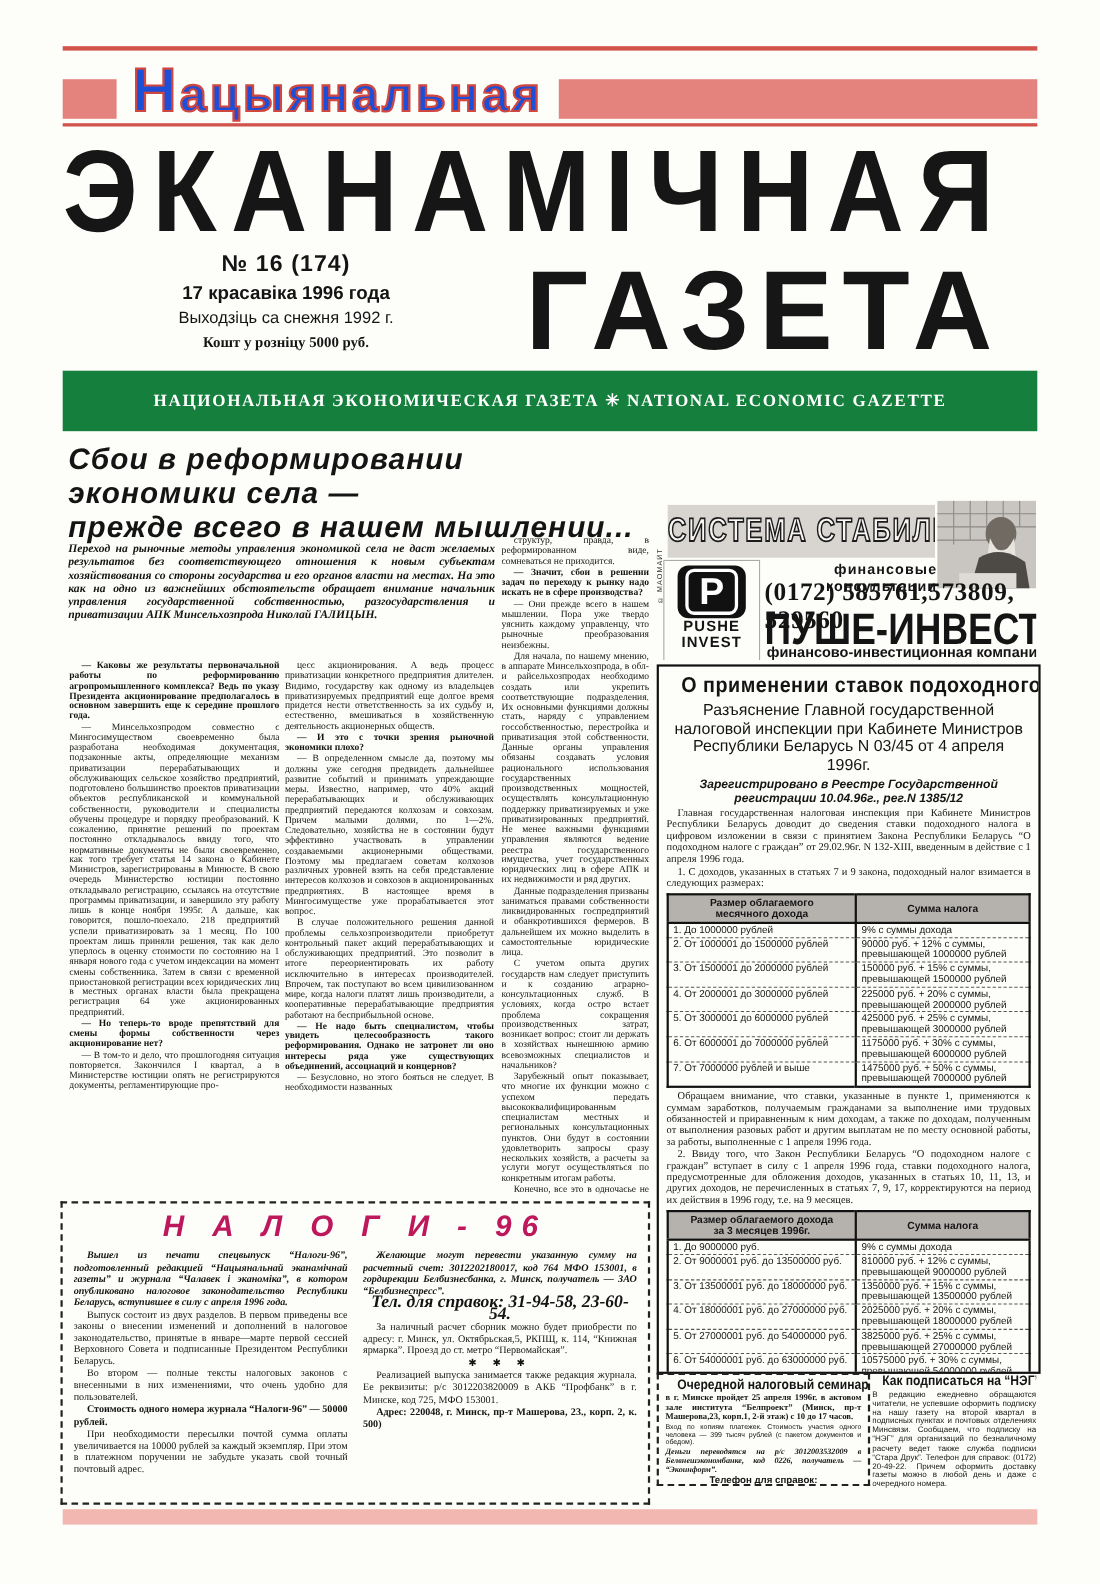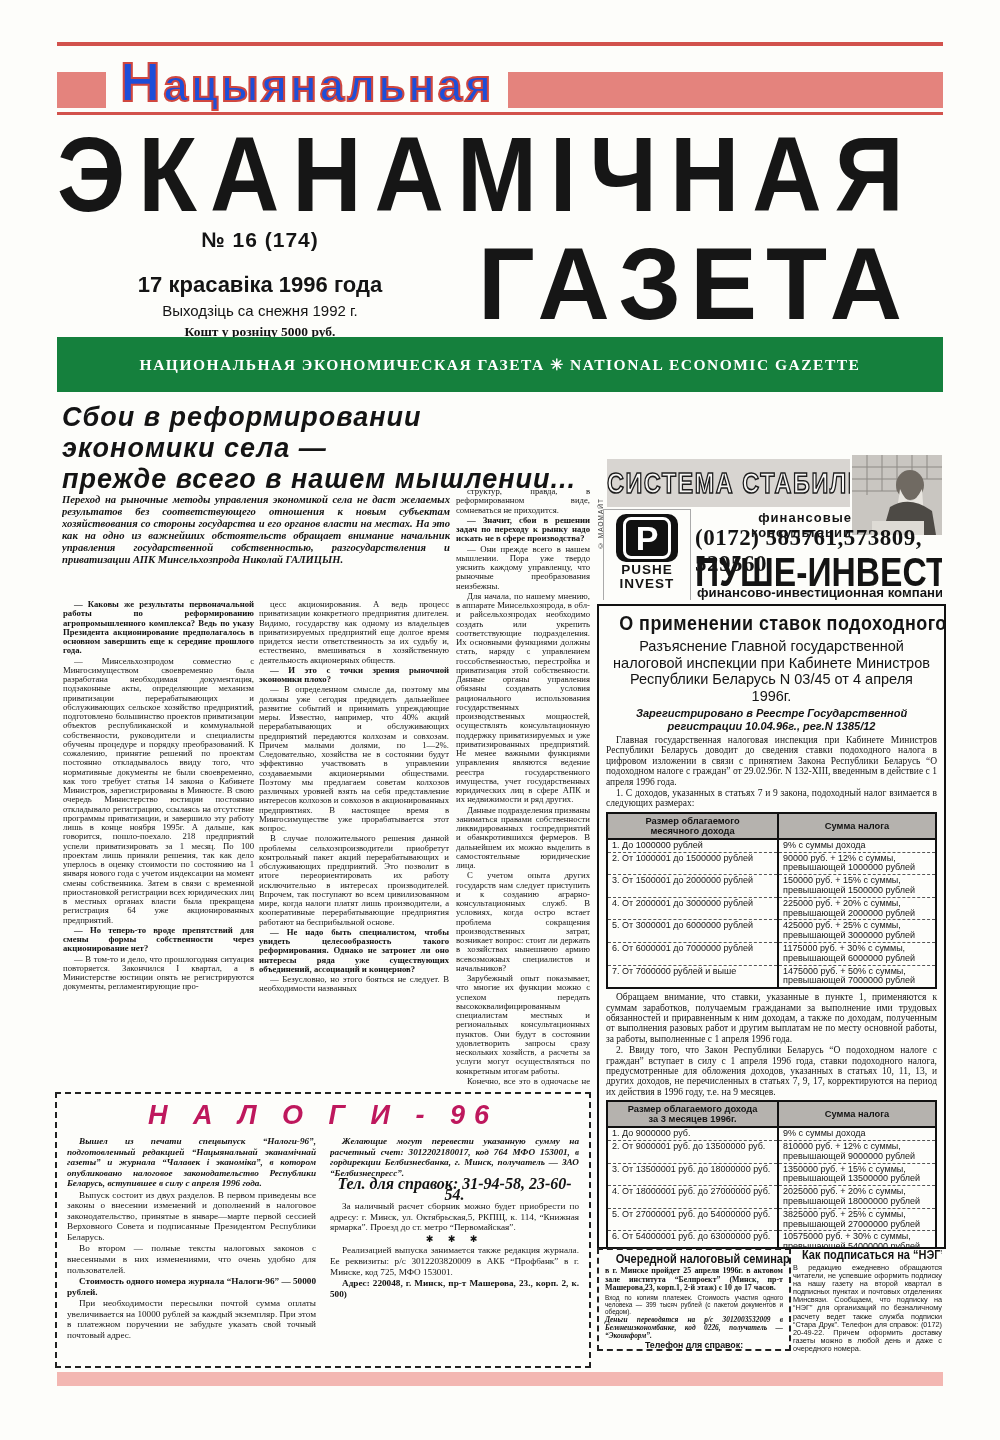--- a/index.html
+++ b/index.html
@@ -11,21 +11,21 @@
   .rule-red{background:#d2524c;}
   .band{background:#e4837d;}
   .script-wrap{background:#fdfdfa;padding:0 14px;}
   .script-title{font-family:"Liberation Sans",sans-serif;font-weight:bold;font-size:44px;line-height:52px;
       color:#1d4ed8;-webkit-text-stroke:2px #d0473f;letter-spacing:3px;white-space:nowrap;}
   .script-title::first-letter{font-size:56px;}
   .big-title{font-family:"Liberation Sans",sans-serif;font-weight:bold;color:#161616;
       white-space:nowrap;line-height:1;transform-origin:left top;}
   .issue{text-align:center;font-family:"Liberation Sans",sans-serif;}
   .issue .l1{font-size:21px;font-weight:bold;letter-spacing:1px;}
-  .issue .l2{font-size:22px;font-weight:bold;margin-top:20px;}
+  .issue .l2{font-size:17px;font-weight:bold;margin-top:5px;}
   .issue .l3{font-size:15px;margin-top:4px;}
   .issue .l4{font-family:"Liberation Serif",serif;font-weight:bold;font-size:13.5px;margin-top:5px;}
   .banner{background:#15803d;color:#fff;font-family:"Liberation Serif",serif;font-weight:bold;
       font-size:15.5px;letter-spacing:1.5px;text-align:center;line-height:55px;white-space:nowrap;}
 
   
   .headline{font-family:"Liberation Sans",sans-serif;font-style:italic;font-weight:bold;
       font-size:27px;line-height:31px;letter-spacing:1px;white-space:nowrap;}
   .lead{font-style:italic;font-weight:bold;font-size:10.6px;line-height:11.9px;text-align:justify;overflow:hidden;}
   .col{font-size:8.7px;line-height:9.25px;text-align:justify;overflow:hidden;}

